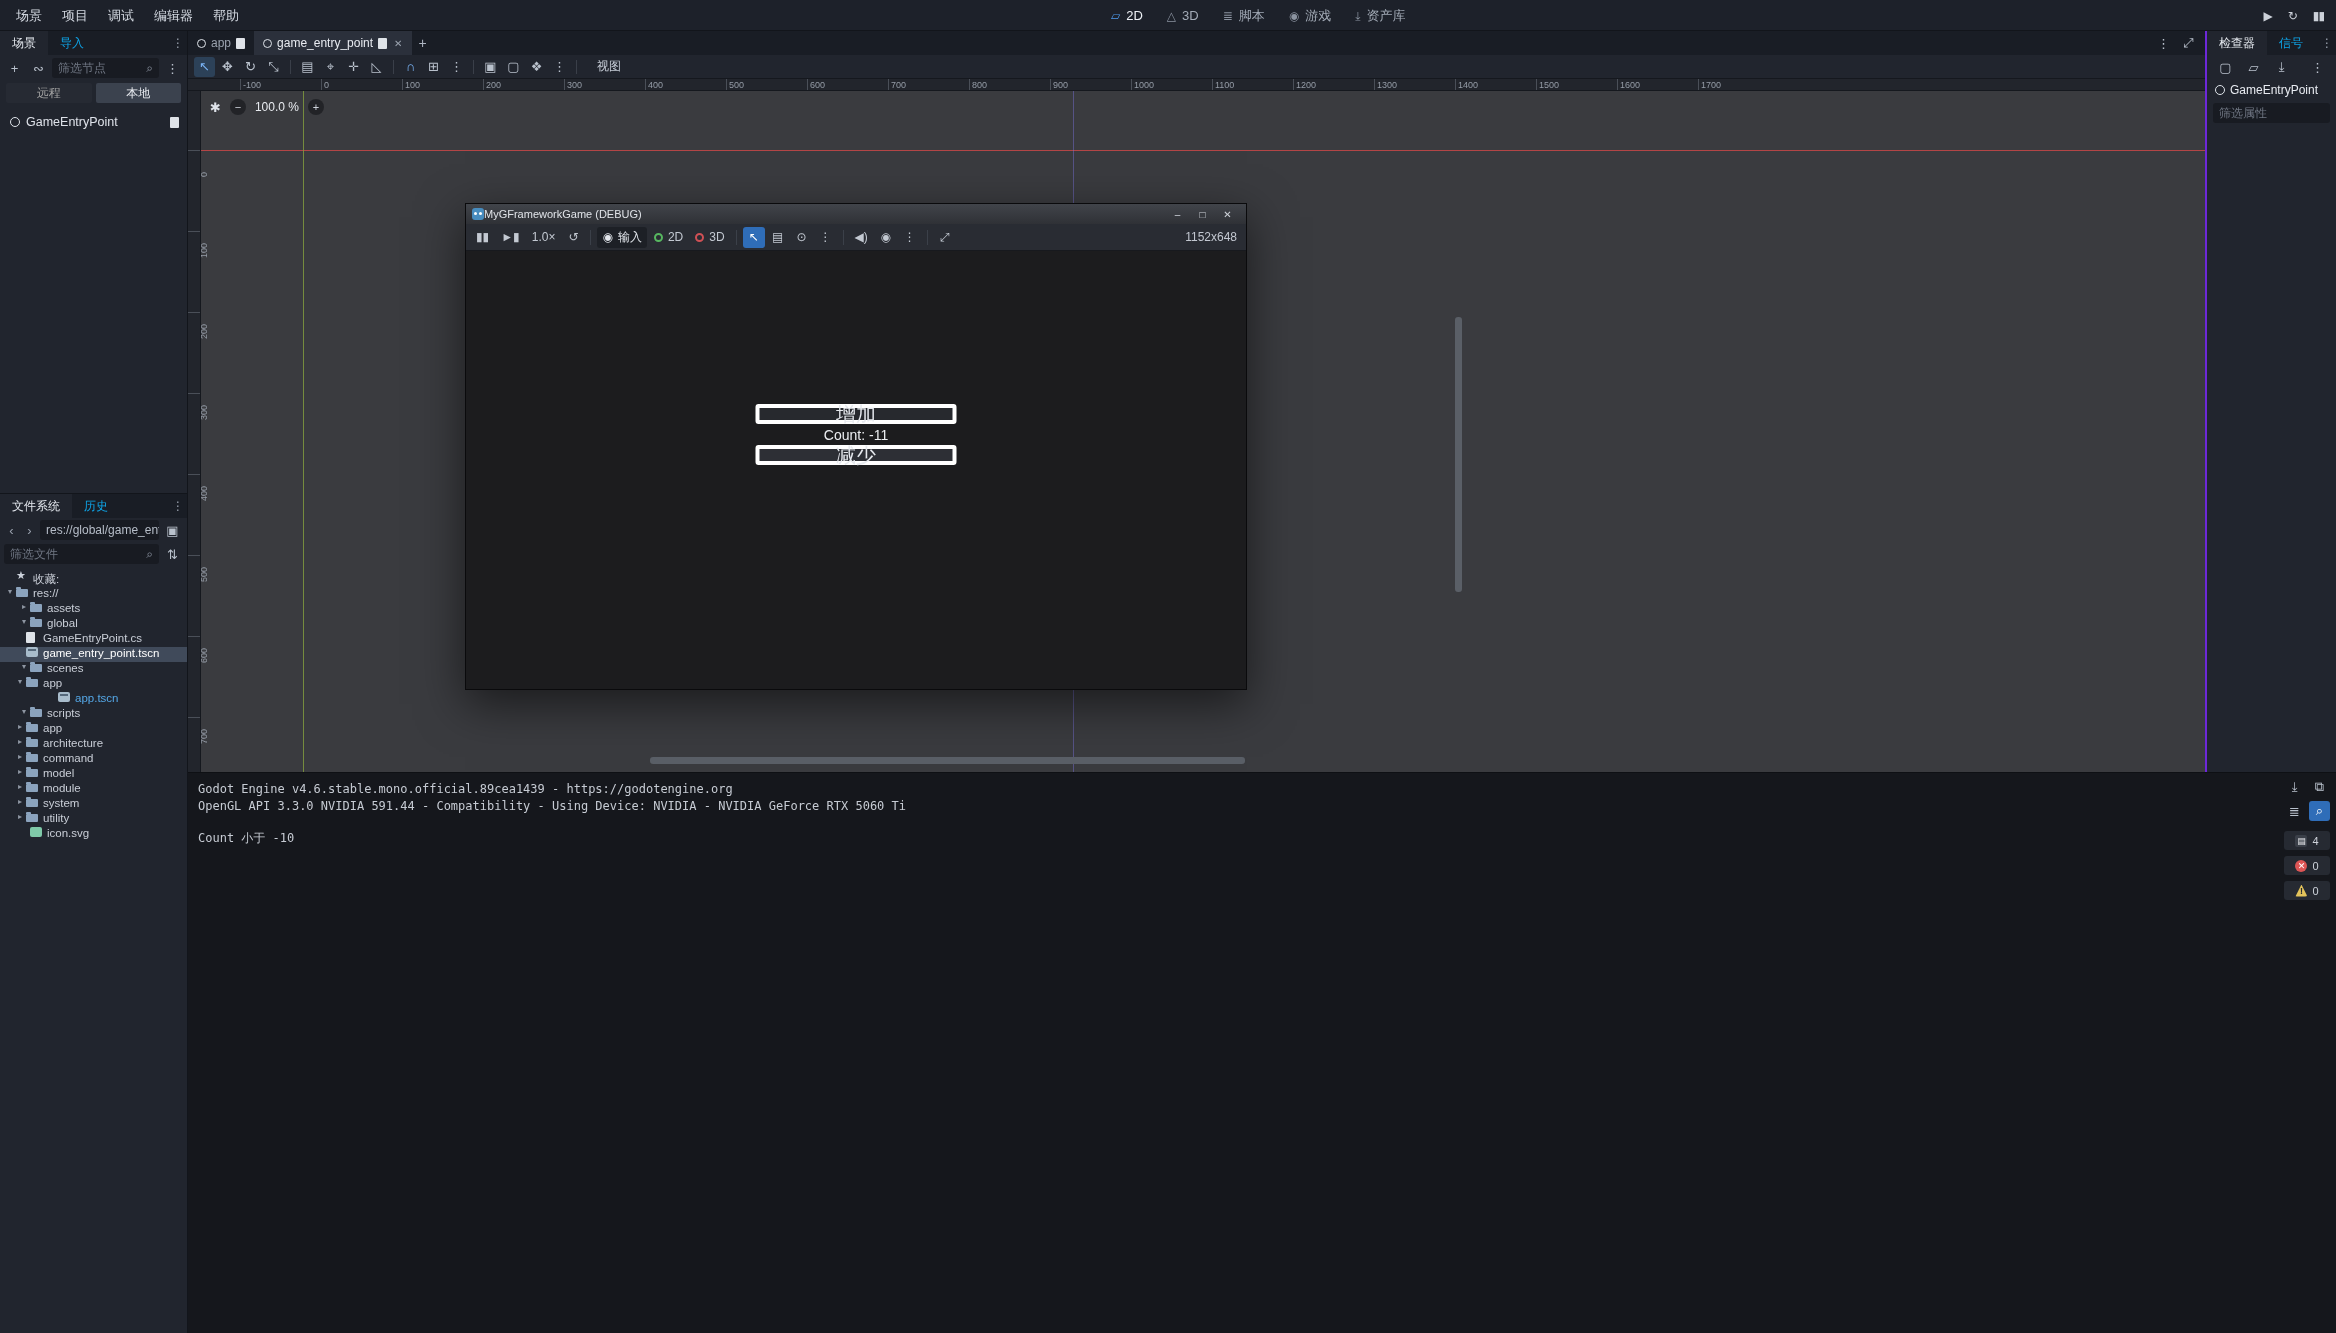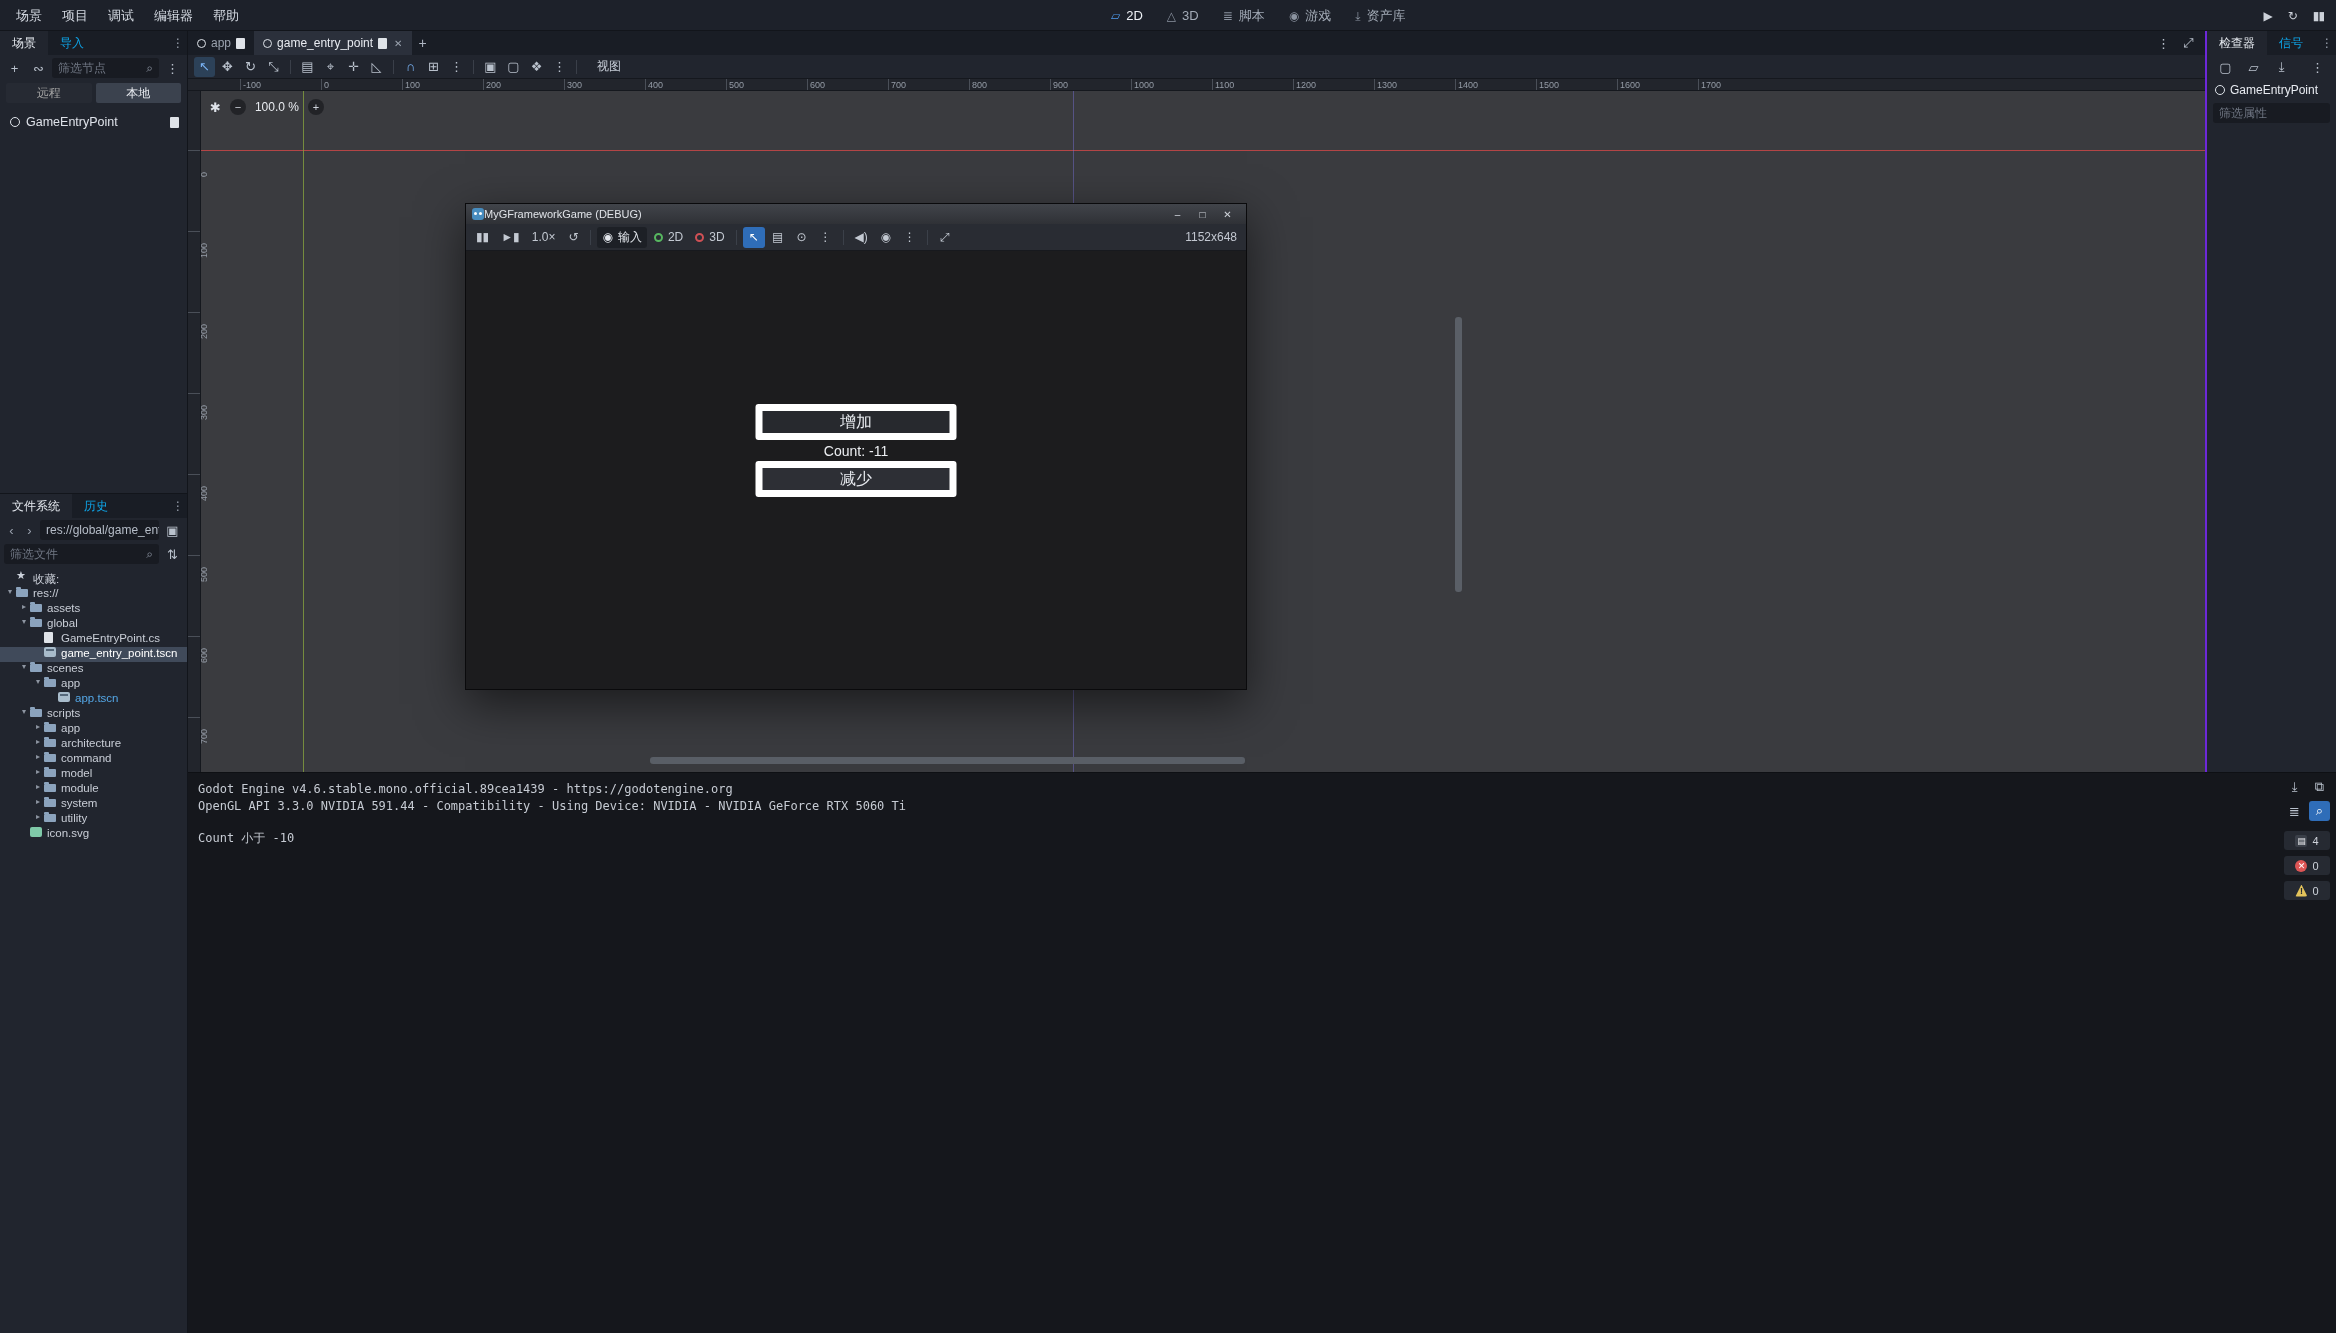--- a/index.html
+++ b/index.html
@@ -43,21 +43,21 @@
   .i-script{width:9px;height:11px;background:#dfe3e8;border-radius:1px;flex:0 0 auto}
   .sd-row .i-script{margin-left:auto}
 
   .fs-dock{position:absolute;left:0;top:462px;right:0;bottom:0;background:#21252e;border-top:1px solid #12151b}
   .fs-nav,.fs-search{height:24px;display:flex;align-items:center;gap:3px;padding:2px 4px}
   .navbtn{width:15px;text-align:center;color:#9aa2ae;font-size:13px}
   .fs-path{color:#b6bdc8}
   .fs-tree{margin-top:6px}
   .fs-row{display:flex;height:15px;padding-left:4px;font-size:11.5px;color:#c9ced7;white-space:nowrap}
   .fs-row.ind1{padding-left:18px}
-  .fs-row.ind2{padding-left:32px}
+  .fs-row.ind2{padding-left:14px}
   .fs-row.ind3{padding-left:46px}
   .fs-row.selected{background:#404a5a;color:#fff}
   .fs-row.openscene{color:#54a7e6}
   .arrow{width:12px;flex:0 0 12px;font-size:8px;color:#8d95a1;text-align:center}
   .fic{width:12px;flex:0 0 12px;height:10px;margin-right:5px;position:relative}
   .i-star::before{content:"★";position:absolute;top:-3px;left:0;font-size:11px;color:#ccd2db}
   .i-folder{background:#8ba3bd;border-radius:1px;height:8px;margin-top:2px}
   .i-folder::before{content:"";position:absolute;top:-2px;left:0;width:5px;height:2px;background:#8ba3bd;border-radius:1px 1px 0 0}
   .i-scene{background:#a8bccb;border-radius:2px;height:10px}
   .i-scene::before{content:"";position:absolute;left:2px;top:2px;right:2px;height:2px;background:#55687a}
@@ -102,21 +102,21 @@
   .gw-toolbar{height:27px;background:#292c33;border-bottom:1px solid #17191e;display:flex;align-items:center;gap:2px;padding:0 5px;font-size:12px}
   .gbtn{height:21px;min-width:22px;padding:0 5px;border-radius:3px;display:flex;align-items:center;gap:5px;color:#c3c9d2;font-size:12px;justify-content:center}
   .gbtn.pressed{background:#1d2026;color:#e4e8ee}
   .gbtn.sel-active{background:#2f6db8;color:#fff}
   .gsep{width:1px;height:15px;background:#3b4049;margin:0 4px}
   .dot{width:9px;height:9px;border-radius:50%;border:2px solid #57b760;flex:0 0 auto}
   .dot-red{border-color:#cf5055}
   .gw-res{margin-left:auto;color:#c3c8d1;font-size:12px;padding-right:4px}
   .gw-content{position:absolute;left:0;top:47px;right:0;bottom:0;background:#1c1c1e}
   .gstack{position:absolute;left:50%;top:153px;transform:translateX(-50%);width:201px;display:flex;flex-direction:column}
-  .gc-btn{height:36px;background:#2d2f35;border:7px solid #ffffff;border-radius:3px;color:#e6e9ee;font-size:16px;display:flex;align-items:center;justify-content:center}
+  .gc-btn{height:20px;background:#2d2f35;border:4px solid #ffffff;border-radius:3px;color:#e6e9ee;font-size:20px;display:flex;align-items:center;justify-content:center}
   .gc-btn.first{background:#27292e}
   .gc-label{height:21px;display:flex;align-items:center;justify-content:center;color:#eceef2;font-size:14px}
 
   
   #inspector{position:absolute;left:2205px;top:31px;width:131px;height:741px;background:#21252e;border-left:2px solid #6d28d9;z-index:5}
   .insp-toolbar{height:24px;display:flex;align-items:center;gap:7px;padding:0 8px;color:#b9c0cb}
   .insp-node{display:flex;align-items:center;gap:5px;padding:4px 8px}
   .insp-node .nname{color:#e8ebf1;font-size:12px;max-width:92px;overflow:hidden;text-overflow:ellipsis;white-space:nowrap}
   .insp-filter{margin:2px 6px;display:flex}
 

